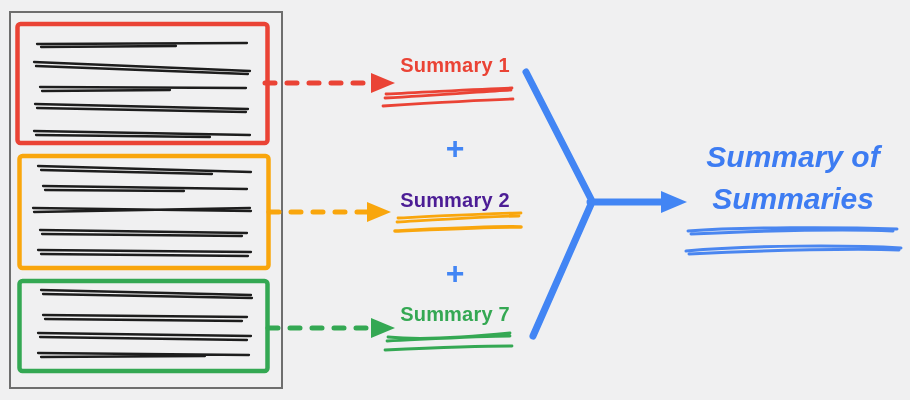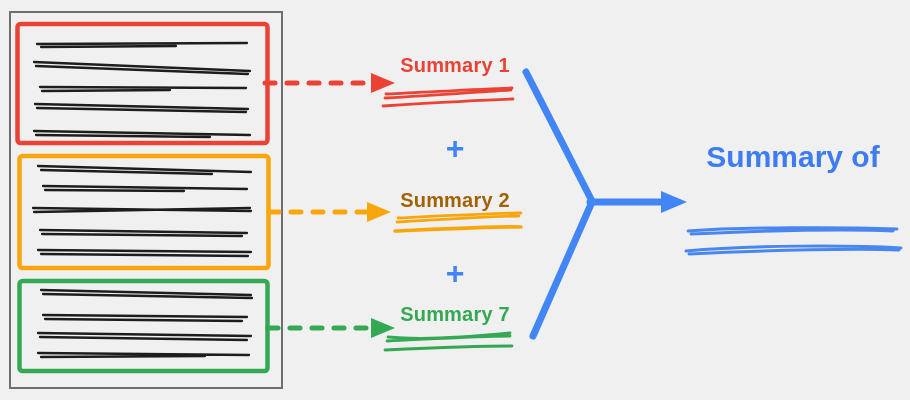--- a/index.html
+++ b/index.html
@@ -6,31 +6,31 @@
   .stage{
     position:relative;width:910px;height:400px;background:#f0f0f1;
     font-family:"Liberation Sans",sans-serif;overflow:hidden;padding-left:24px;
   }
   .stage svg{position:absolute;left:0;top:0;}
   .sum-label{
     position:absolute;width:160px;text-align:center;
     font-size:20px;font-weight:700;letter-spacing:.2px;white-space:nowrap;
   }
   .s1{left:375px;top:54px;color:#ea4335;}
-  .s2{left:375px;top:189px;color:#a16207;}
+  .s2{left:375px;top:189px;color:#4c1d95;}
   .s3{left:375px;top:303px;color:#34a853;}
   .plus{
     position:absolute;left:425px;width:60px;text-align:center;
     color:#4285f4;font-size:32px;font-weight:700;line-height:36px;
   }
   .p1{top:130px;}
   .p2{top:255px;}
   .final-title{
     position:absolute;left:678px;top:136px;width:230px;text-align:center;
-    color:#3d7cf2;font-size:30px;font-weight:700;line-height:42px;white-space:nowrap;
+    color:#3d7cf2;font-size:30px;font-weight:700;line-height:42px;white-space:nowrap;font-style:italic;
   }
 </style>
 </head>
 <body>
 
 <div class="stage">
 
   <svg width="910" height="400" viewBox="0 0 910 400">
 
     <g>
@@ -100,15 +100,16 @@
 
   <div class="sum-label s1">Summary 1</div>
   <div class="sum-label s2">Summary 2</div>
   <div class="sum-label s3">Summary 7</div>
 
   <div class="plus p1">+</div>
   <div class="plus p2">+</div>
 
   <div class="final-title">
     <div>Summary of</div>
+    <div>Summaries</div>
   </div>
 
 </div>
 
 </body></html>

